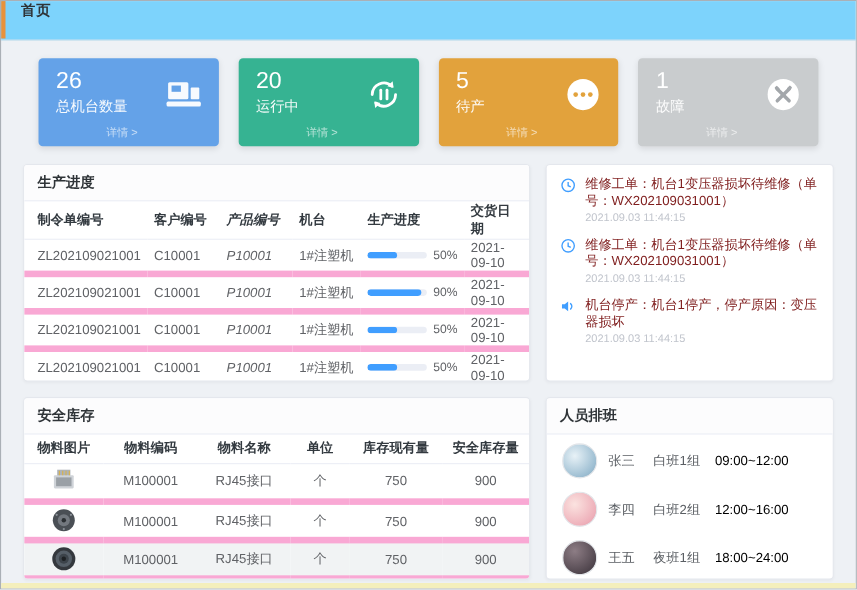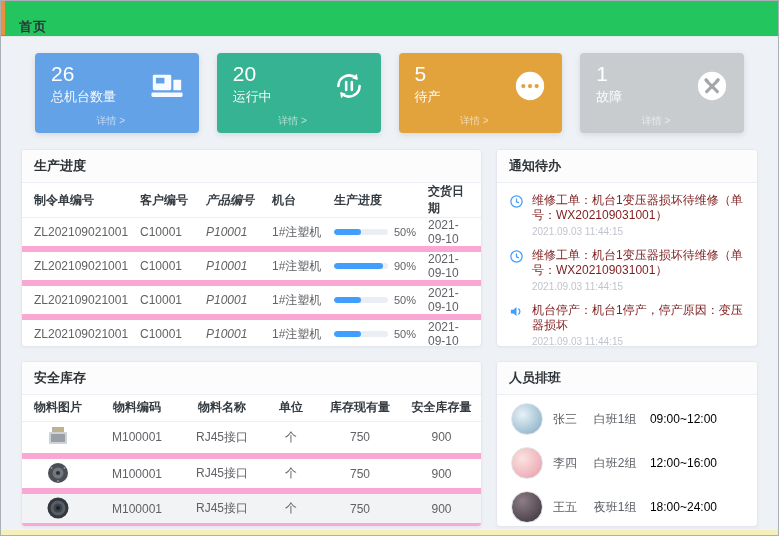--- a/index.html
+++ b/index.html
@@ -2,21 +2,21 @@
 <html><head>
 <meta charset="utf-8">
 <style>
   * { margin:0; padding:0; box-sizing:border-box; }
   html,body { width:779px; height:536px; overflow:hidden; }
   body { font-family:"Liberation Sans","DejaVu Sans",sans-serif; background:#eef1f5; position:relative; }
   .screen { width:779px; height:536px; position:relative; border:1px solid #aab0b6; background:#eef1f5; overflow:hidden; }
   .edge-left { position:absolute; left:0; top:0; width:4px; height:34px; background:#e8923c; z-index:10; }
   .edge-bottom { position:absolute; left:0; bottom:0; width:100%; height:5px; background:#f4efbc; z-index:10; }
 
-  header.topbar { height:36px; background:#22c55e; border-bottom:1px solid #e4e7ea; display:flex; align-items:flex-end; padding:0 18px; }
+  header.topbar { height:36px; background:#7dd3fc; border-bottom:1px solid #e4e7ea; display:flex; align-items:flex-start; padding:0 18px; }
   .page-title { font-size:13px; color:#2f3438; font-weight:700; letter-spacing:1px; }
 
   main { padding:0 20px; }
 
   
   .cards { display:flex; gap:18px; margin:16px 14px 0 14px; }
   .card { flex:1 1 0; height:80px; border-radius:4px; color:#fff; position:relative; padding:9px 14px 0 16px; box-shadow:0 2px 6px rgba(0,0,0,0.10); cursor:pointer; }
   .card-main { display:flex; justify-content:space-between; align-items:flex-start; }
   .card-value { font-size:21px; font-weight:400; line-height:1.15; }
   .card-label { font-size:13px; margin-top:2px; opacity:.95; }
@@ -260,21 +260,20 @@
                   <span class="pct">50%</span>
                 </div>
               </td>
               <td class="c5">2021-09-10</td>
             </tr>
           </tbody>
         </table>
       </div>
 
       <div class="panel panel-r h198">
-        <div class="panel-header">通知待办</div>
         <div class="notices">
           <div class="notice">
             <span class="notice-icon">
               <svg viewBox="0 0 24 24" width="15" height="15" fill="none" stroke="#409eff" stroke-width="2">
                   <circle cx="12" cy="12" r="9"></circle>
                   <polyline points="12,7 12,12.5 15.8,14.3"></polyline>
                 </svg>
             </span>
             <div>
               <div class="notice-text">维修工单：机台1变压器损坏待维修（单号：WX202109031001）</div>

